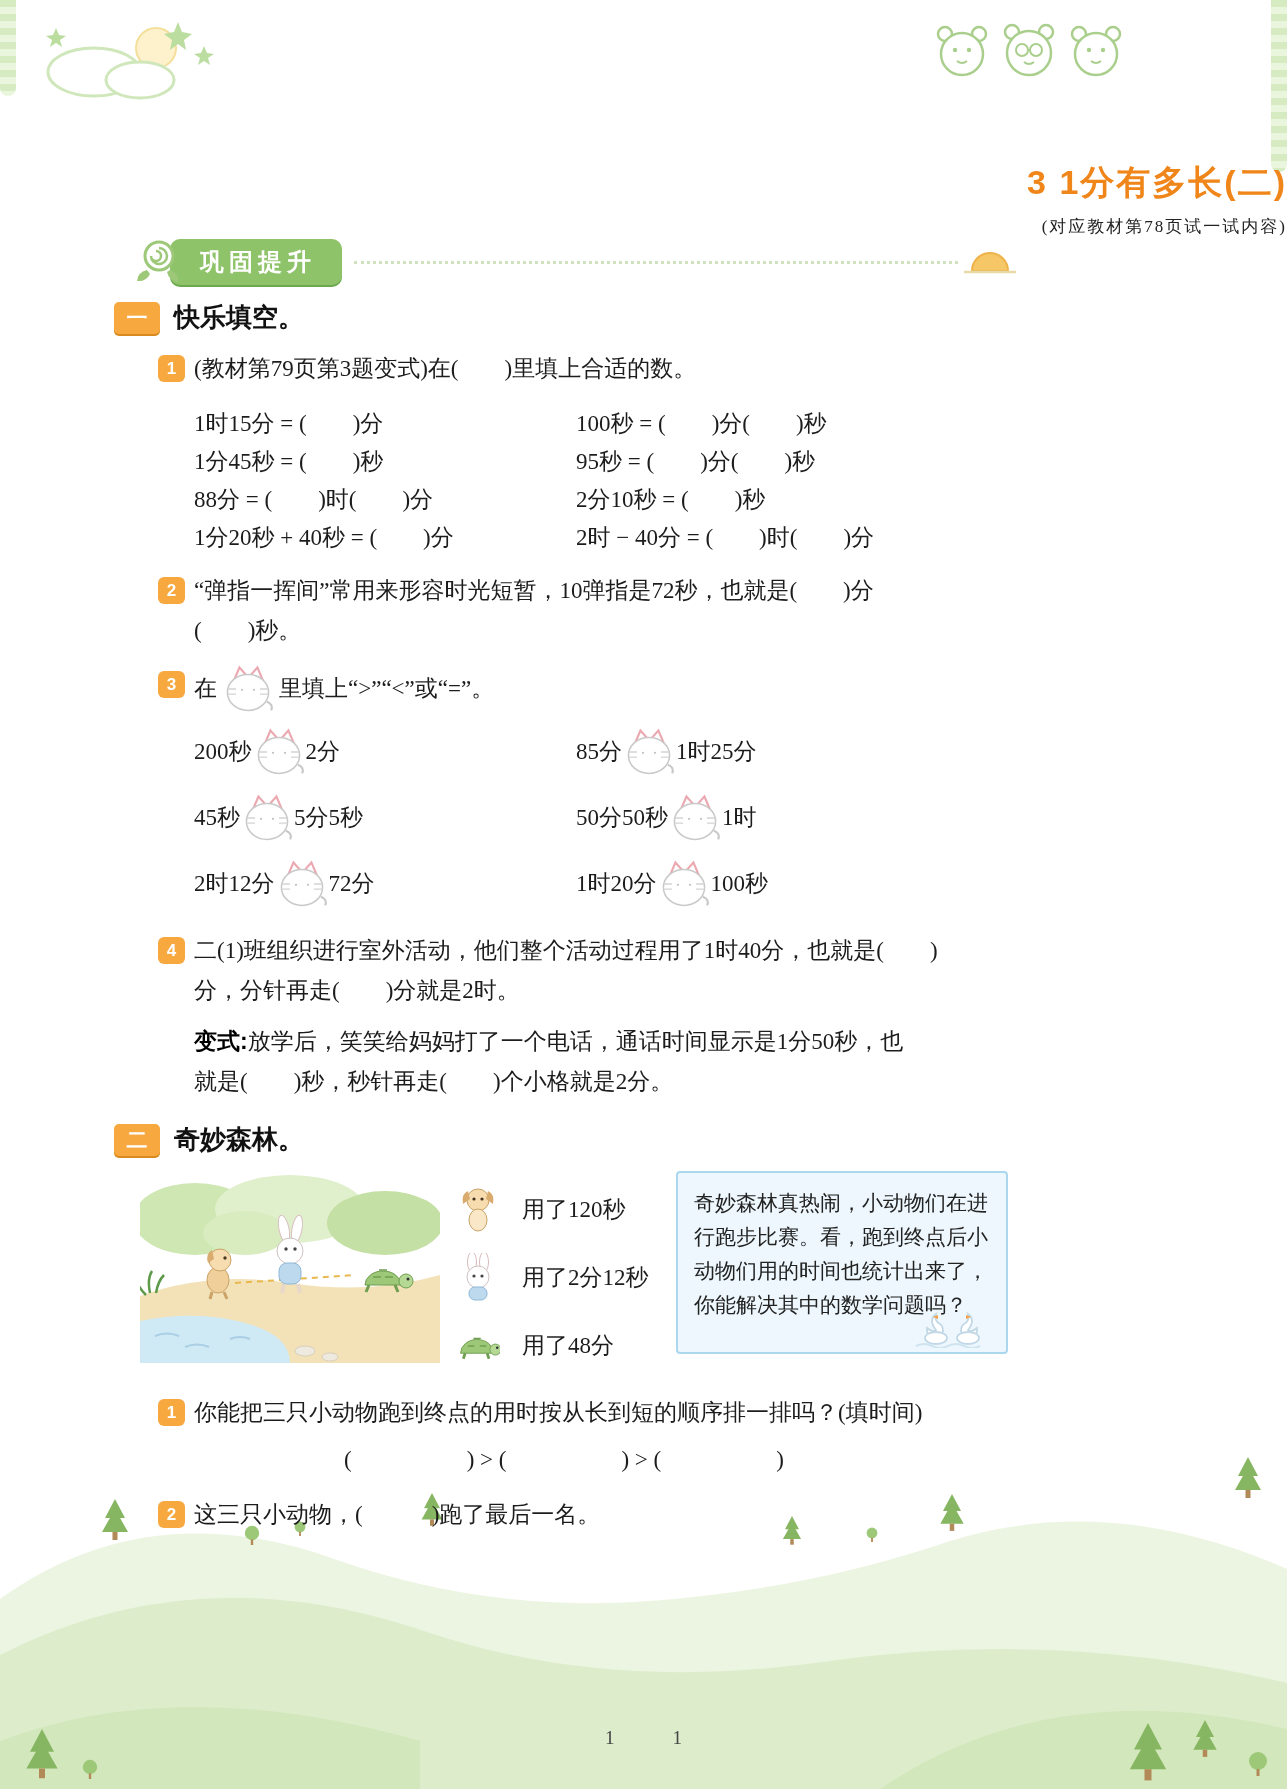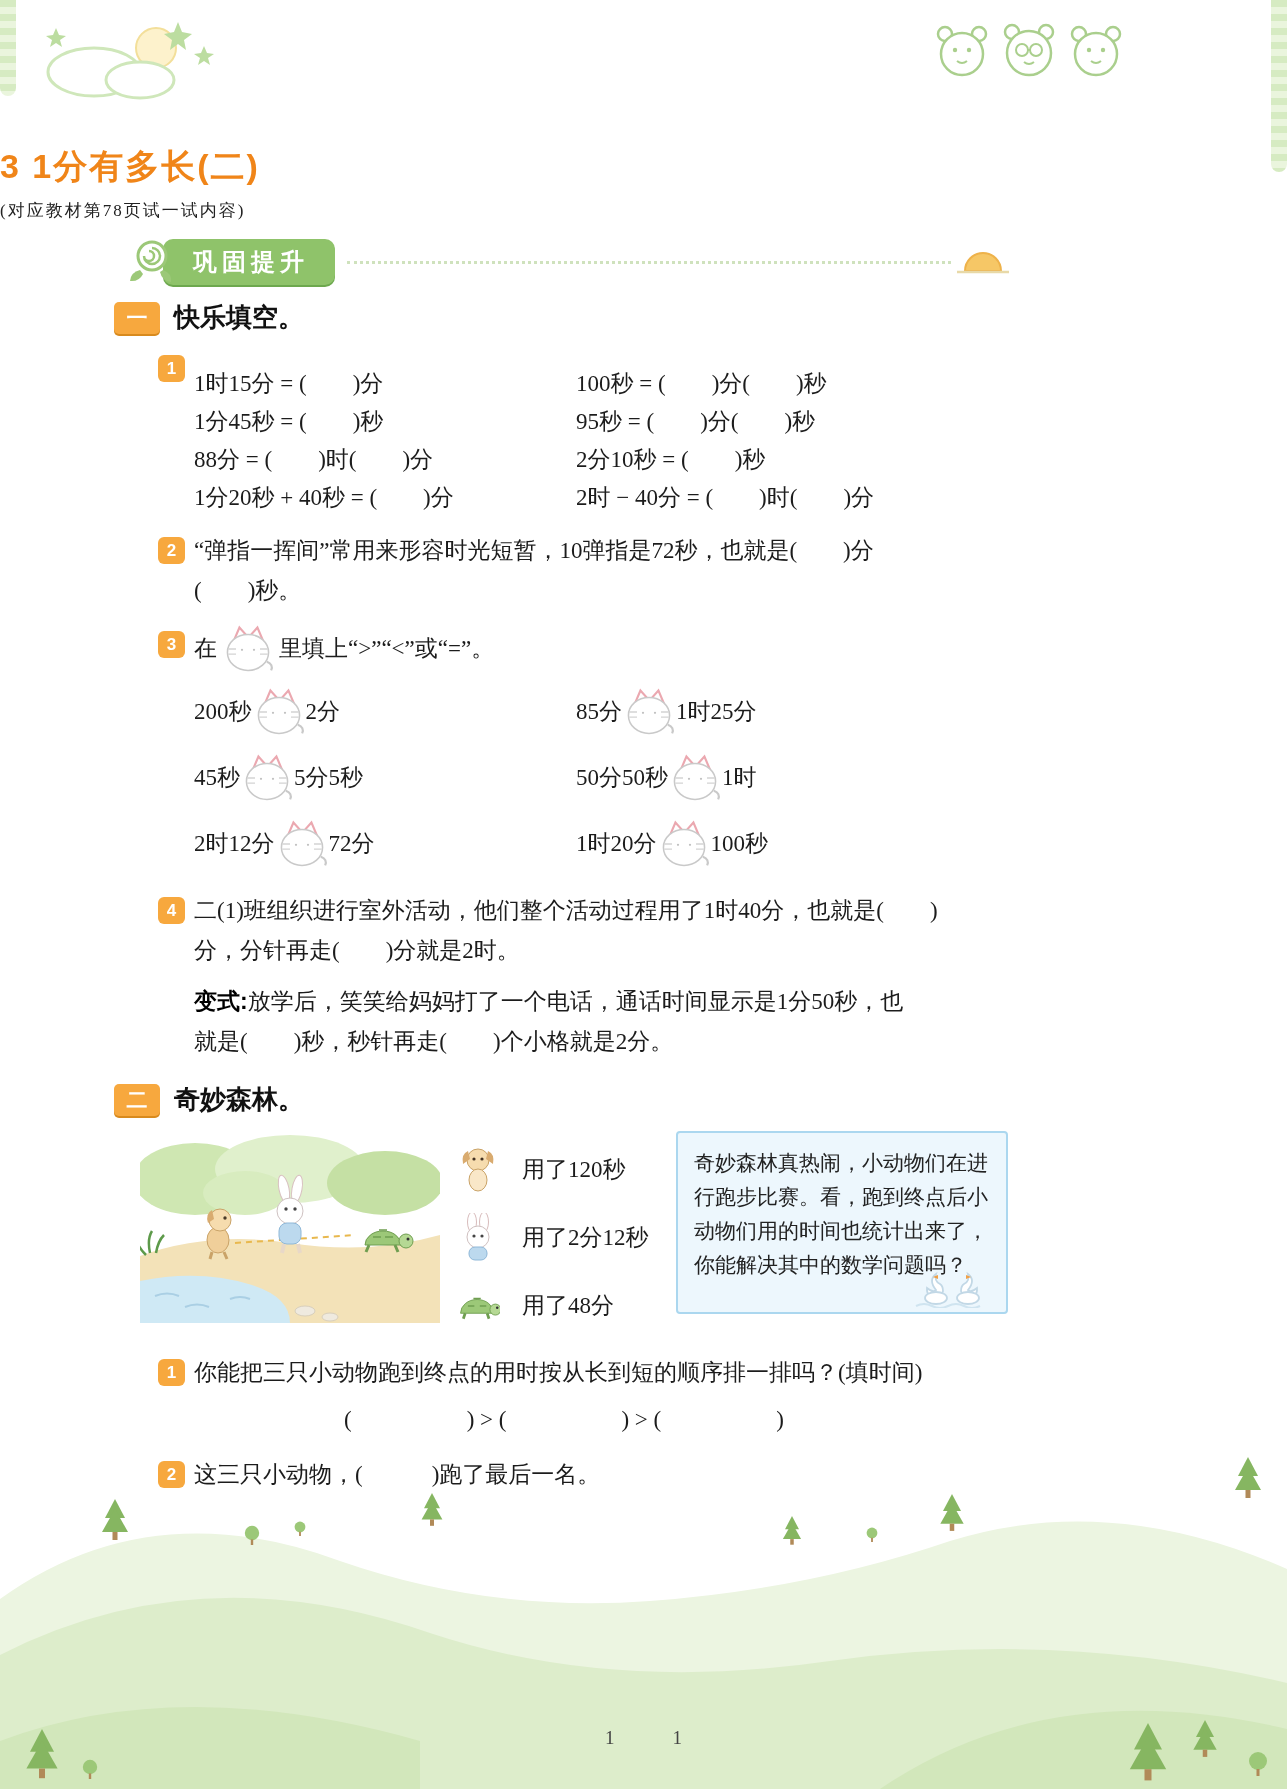--- a/index.html
+++ b/index.html
@@ -7,26 +7,26 @@
   .page{position:relative;width:1287px;height:1789px;margin:0 auto;background:#fff;overflow:hidden;
         font-family:"Liberation Serif","DejaVu Serif",serif;color:#1c1c1c}
   
   .edge-strip{position:absolute;top:0;width:16px;border-radius:0 0 8px 8px;z-index:0;
       background:repeating-linear-gradient(180deg,#d6ebc2 0 7px,#eaf5dd 7px 14px)}
   .edge-strip.left{left:0;height:96px}
   .edge-strip.right{right:0;height:172px}
   .deco-cloud{position:absolute;left:28px;top:14px;z-index:1}
   .deco-animals{position:absolute;right:160px;top:18px;z-index:1}
   
-  .hdr{position:absolute;top:144px;left:0;width:100%;text-align:left;z-index:2}
+  .hdr{position:absolute;top:160px;left:0;width:100%;text-align:right;z-index:2}
   .title{font-family:"Liberation Sans","DejaVu Sans",sans-serif;font-size:34px;font-weight:bold;
          color:#f08519;letter-spacing:2px}
   .subtitle{margin-top:9px;font-size:17px;letter-spacing:2px;color:#222}
   
-  .badge-row{position:absolute;top:236px;left:129px;width:880px;display:flex;align-items:center;z-index:2}
+  .badge-row{position:absolute;top:236px;left:136px;width:880px;display:flex;align-items:center;z-index:2}
   .vine{margin-right:-12px;position:relative;z-index:3}
   .badge{background:#8fc36a;color:#fff;font-family:"Liberation Sans","DejaVu Sans",sans-serif;
          font-size:24px;font-weight:bold;letter-spacing:5px;padding:7px 26px 7px 30px;
          border-radius:10px;box-shadow:0 2px 0 #6da84e;position:relative;z-index:2}
   .dotted-line{flex:1;height:0;border-top:3px dotted #cfe2bd;margin:0 6px 0 12px}
   
   .content{position:absolute;left:118px;top:300px;width:1056px;z-index:2}
   .sec-header{display:flex;align-items:center;gap:14px;margin-left:-4px}
   .sec-header.second{margin-top:20px}
   .ribbon{display:inline-flex;align-items:center;justify-content:center;width:46px;height:32px;
@@ -163,20 +163,21 @@
   <main class="content">
 
     <div class="sec-header">
       <span class="ribbon">一</span>
       <span class="sec-title">快乐填空。</span>
     </div>
 
     <div class="question">
       <span class="qnum">1</span>
       <div class="qbody">
+        <p>(教材第79页第3题变式)在(　　)里填上合适的数。</p>
         <div class="fill-grid">
           <div class="fill-row">
             <span class="cell-l">1时15分 = (　　)分</span>
             <span class="cell-r">100秒 = (　　)分(　　)秒</span>
           </div>
           <div class="fill-row">
             <span class="cell-l">1分45秒 = (　　)秒</span>
             <span class="cell-r">95秒 = (　　)分(　　)秒</span>
           </div>
           <div class="fill-row">

